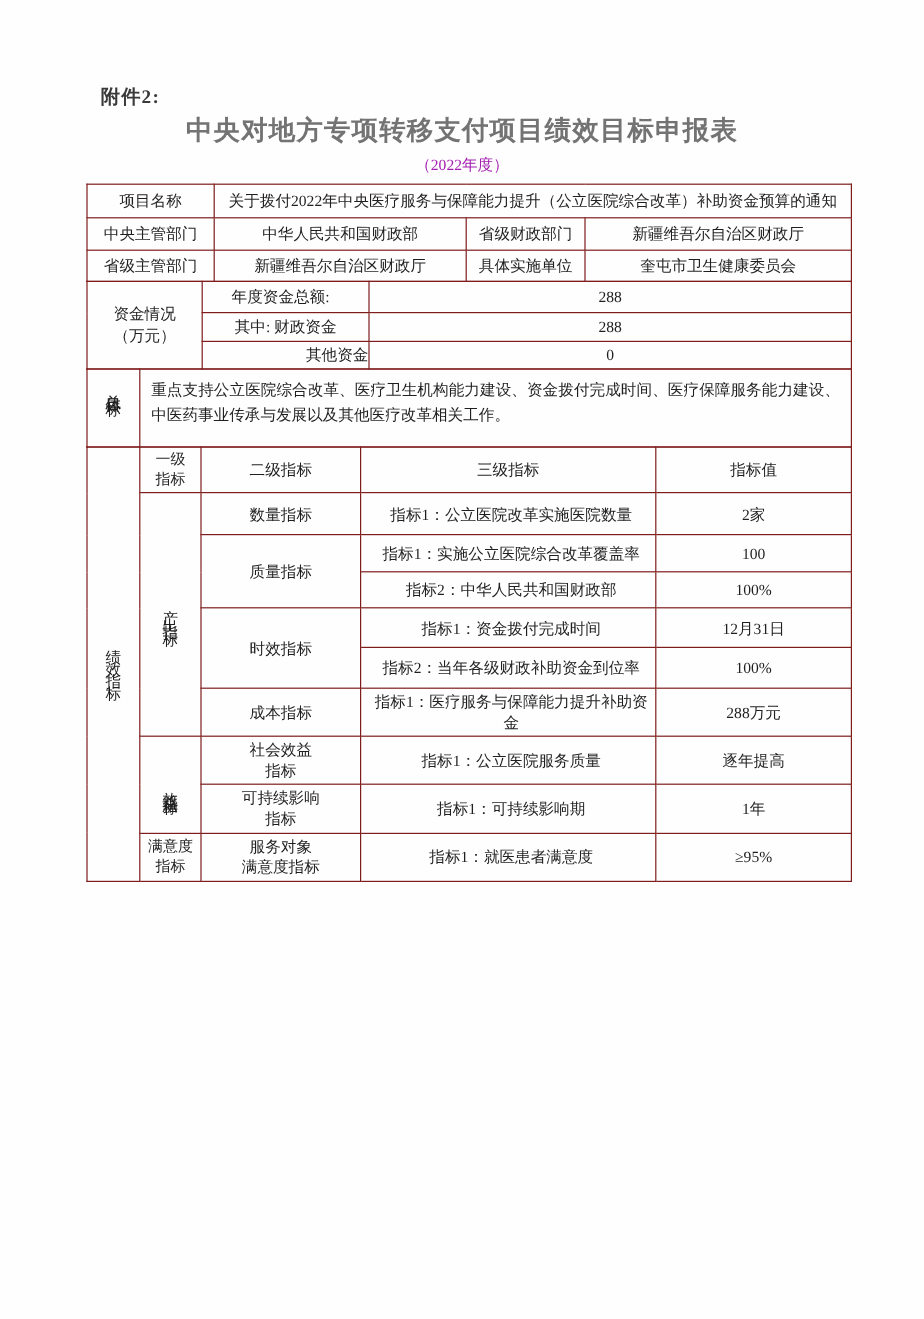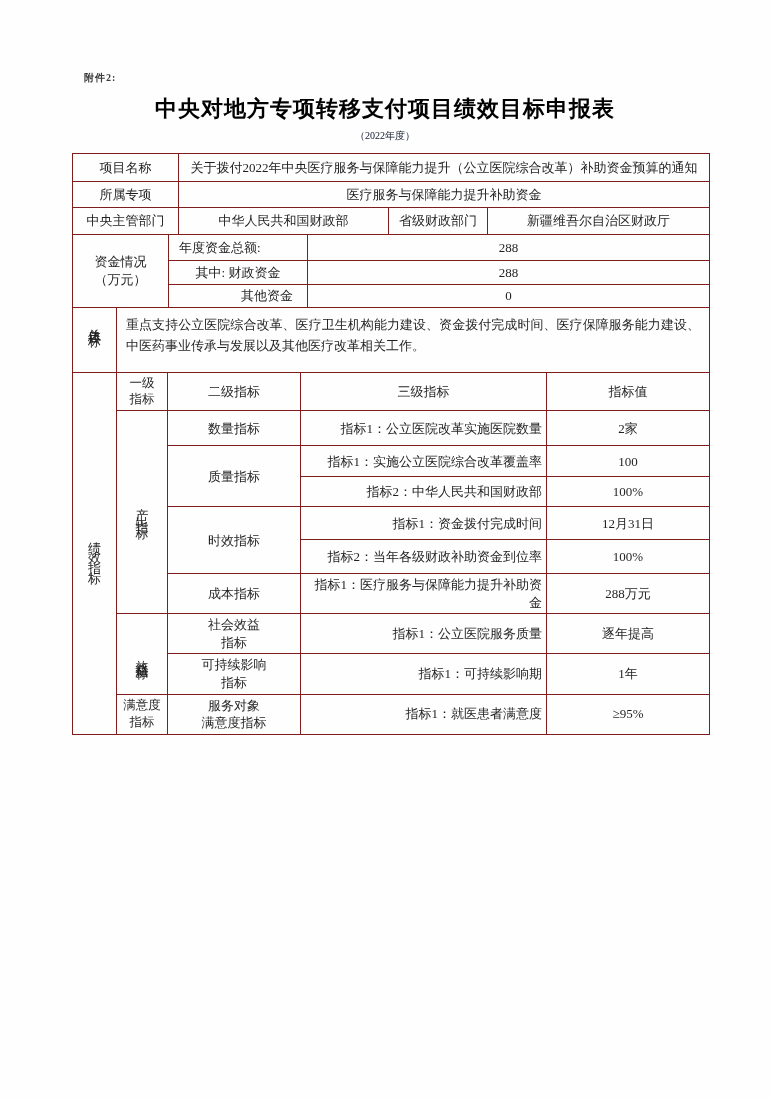--- a/index.html
+++ b/index.html
@@ -8,33 +8,33 @@
     width: 770px; height: 1099px;
     font-family: "Liberation Serif", "DejaVu Serif", serif;
     color: #222222;
     position: relative;
     overflow: hidden;
   }
   .page { position: absolute; inset: 0; background: #fefefe; }
 
   .attachment {
     position: absolute; left: 84px; top: 71px;
-    font-size: 10px; font-weight: bold; color: #3a3a3a;
+    font-size: 16px; font-weight: bold; color: #3a3a3a;
     letter-spacing: 1px;
   }
   .title {
     position: absolute; left: 0; top: 94px; width: 770px;
     text-align: center;
-    font-size: 22px; font-weight: 600; color: #000000;
+    font-size: 22px; font-weight: 600; color: #737373;
     letter-spacing: 1px;
   }
   .subtitle {
     position: absolute; left: 0; top: 129px; width: 770px;
     text-align: center;
-    font-size: 10px; color: #0f172a;
+    font-size: 13px; color: #a21caf;
   }
 
   .tables { position: absolute; left: 72px; top: 153px; width: 637px; }
 
   table.t {
     table-layout: fixed;
     width: 637px;
     border-collapse: collapse;
   }
   table.t + table.t { margin-top: -1px; }
@@ -46,23 +46,23 @@
     text-align: center;
     vertical-align: middle;
     padding: 2px 4px;
     overflow: hidden;
     line-height: 1.35;
   }
 
   .pre { white-space: pre-line; margin-left: 41px; }
   .lab { text-align: center; }
   .val { text-align: center; }
-  .l3  { text-align: right; padding-left: 9px; }
-  .left { text-align: left; padding-left: 10px; }
-  .rt  { text-align: right; padding-right: 14px; }
+  .l3  { text-align: center; padding-left: 9px; }
+  .left { text-align: left; padding-left: 24px; }
+  .rt  { text-align: right; padding-right: 0; }
 
   .goal-text {
     text-align: justify;
     padding: 6px 9px 8px 9px;
     vertical-align: top;
     line-height: 1.65;
   }
 
   
   .vcell { vertical-align: middle; }
@@ -103,30 +103,32 @@
           <col style="width:106px">
           <col style="width:210px">
           <col style="width:99px">
           <col style="width:222px">
         </colgroup>
       <tbody>
         <tr class="h28">
           <td class="lab">项目名称</td>
           <td class="val" colspan="3">关于拨付2022年中央医疗服务与保障能力提升（公立医院综合改革）补助资金预算的通知</td>
         </tr>
-        <tr class="h26">
-          <td class="lab">所属专项</td>
-          <td class="val" colspan="3">医疗服务与保障能力提升补助资金</td>
-        </tr>
         <tr class="h27">
           <td class="lab">中央主管部门</td>
           <td class="val">中华人民共和国财政部</td>
           <td class="lab">省级财政部门</td>
           <td class="val">新疆维吾尔自治区财政厅</td>
         </tr>
+        <tr class="h26">
+          <td class="lab">省级主管部门</td>
+          <td class="val">新疆维吾尔自治区财政厅</td>
+          <td class="lab">具体实施单位</td>
+          <td class="val">奎屯市卫生健康委员会</td>
+        </tr>
       </tbody>
     </table>
 
     <table class="t">
       <colgroup>
           <col style="width:96px">
           <col style="width:139px">
           <col style="width:402px">
         </colgroup>
       <tbody>

